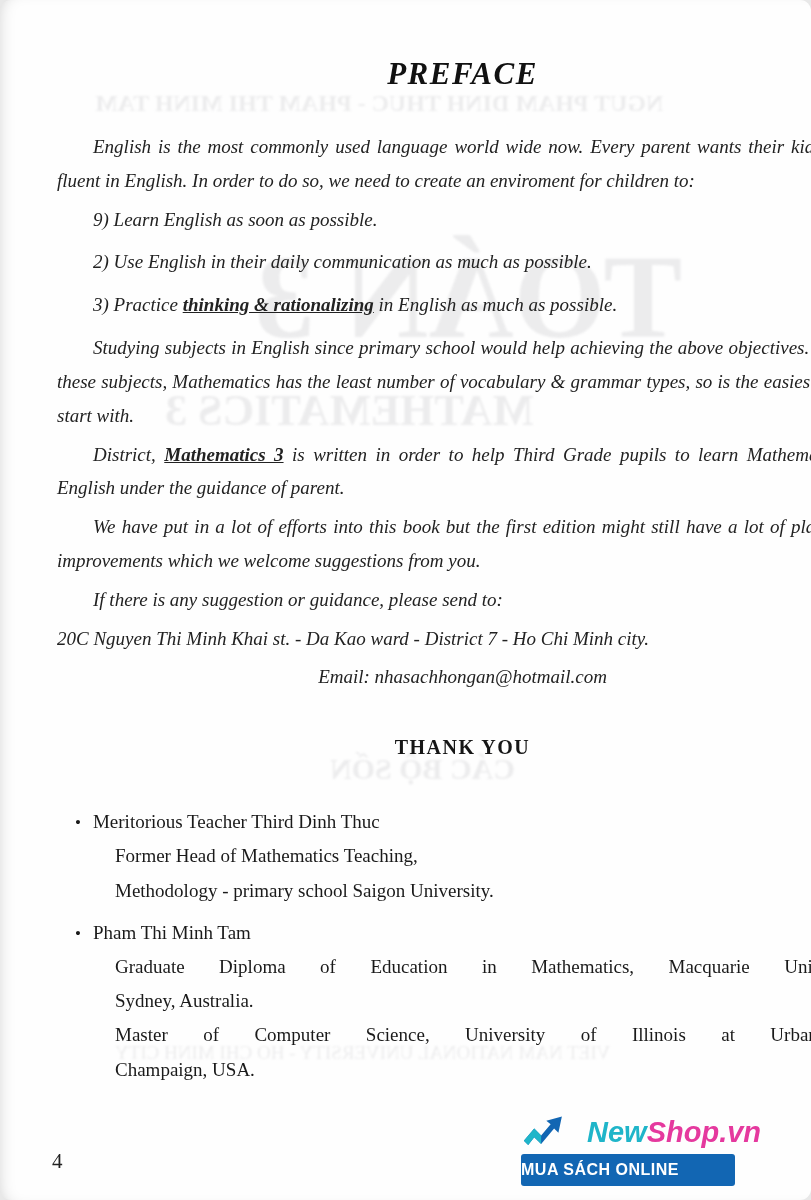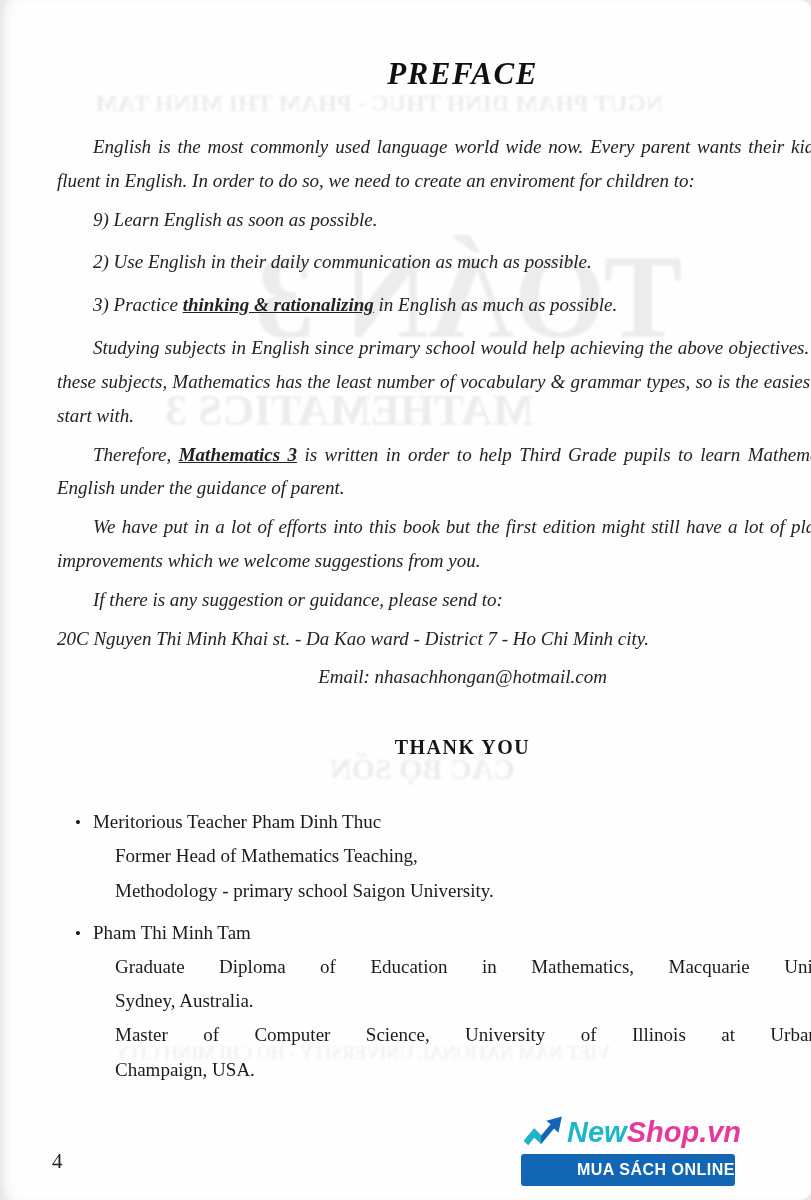--- a/index.html
+++ b/index.html
@@ -60,28 +60,29 @@
   .ghost.bold{font-weight:bold;}
   .fg{position:relative;z-index:1;}
   
   .logo{position:absolute;right:76px;bottom:14px;width:214px;z-index:2;}
   .logo-row{display:flex;align-items:center;justify-content:flex-start;margin-bottom:3px;}
   .logo-row svg{display:block;margin-right:4px;}
   .logo-text{
     font-family:"Liberation Sans","DejaVu Sans",sans-serif;
     font-weight:bold;font-style:italic;font-size:29px;line-height:1;
     white-space:nowrap;
+    margin-left:20px;
   }
   .logo-new{color:#1fb5c9;}
   .logo-shop{color:#e5399e;}
   .logo-banner{
     background:#1266b3;color:#fff;
     font-family:"Liberation Sans","DejaVu Sans",sans-serif;
     font-weight:bold;font-size:16px;letter-spacing:.5px;
-    text-align:right;padding:7px 0;border-radius:3px;
+    text-align:left;padding:7px 0;border-radius:3px;
   }
 </style>
 </head>
 <body>
 
 <div class="page">
 
   <div class="ghost-layer">
       <div class="ghost bold" style="left: 95px; top: 90px; font-size: 24px;">NGUT PHAM DINH THUC - PHAM THI MINH TAM</div>
       <div class="ghost bold" style="left: 255px; top: 230px; font-size: 118px;">TOÁN 3</div>
@@ -92,32 +93,32 @@
 
   <div class="content fg">
     <h1 class="title">PREFACE</h1>
 
     <div>
         <p class="para indent justify"><span>English is the most commonly used language world wide now. Every parent wants their kids to be fluent in English. In order to do so, we need to create an enviroment for children to:</span></p>
         <p class="para indent item"><span>9) Learn English as soon as possible.</span></p>
         <p class="para indent item"><span>2) Use English in their daily communication as much as possible.</span></p>
         <p class="para indent item"><span>3) Practice </span><span class="b">thinking &amp; rationalizing</span><span> in English as much as possible.</span></p>
         <p class="para indent justify"><span>Studying subjects in English since primary school would help achieving the above objectives. Among these subjects, Mathematics has the least number of vocabulary &amp; grammar types, so is the easiest one to start with.</span></p>
-        <p class="para indent justify"><span>Therefore, </span><span class="b">Mathematics 3</span><span> is written in order to help Third Grade pupils to learn Mathematics in English under the guidance of parent.</span></p>
+        <p class="para indent justify"><span>District, </span><span class="b">Mathematics 3</span><span> is written in order to help Third Grade pupils to learn Mathematics in English under the guidance of parent.</span></p>
         <p class="para indent justify"><span>We have put in a lot of efforts into this book but the first edition might still have a lot of places for improvements which we welcome suggestions from you.</span></p>
         <p class="para indent"><span>If there is any suggestion or guidance, please send to:</span></p>
         <p class="para"><span>20C Nguyen Thi Minh Khai st. - Da Kao ward - District 7 - Ho Chi Minh city.</span></p>
         <p class="para center"><span>Email: nhasachhongan@hotmail.com</span></p>
       </div>
 
     <div class="thankyou">THANK YOU</div>
 
     <div class="contributors">
         <div class="citem">
-          <div class="chead"><span class="bullet">•</span><span>Meritorious Teacher Pham Dinh Thuc</span></div>
+          <div class="chead"><span class="bullet">•</span><span>Meritorious Teacher Third Dinh Thuc</span></div>
           <div class="cdetail">Former Head of Mathematics Teaching,</div>
           <div class="cdetail">Methodology - primary school Saigon University.</div>
         </div>
         <div class="citem">
           <div class="chead"><span class="bullet">•</span><span>Pham Thi Minh Tam</span></div>
           <div class="cdetail stretch">Graduate Diploma of Education in Mathematics, Macquarie University,</div>
           <div class="cdetail">Sydney, Australia.</div>
           <div class="cdetail stretch">Master of Computer Science, University of Illinois at Urbana -</div>
           <div class="cdetail">Champaign, USA.</div>
         </div>

